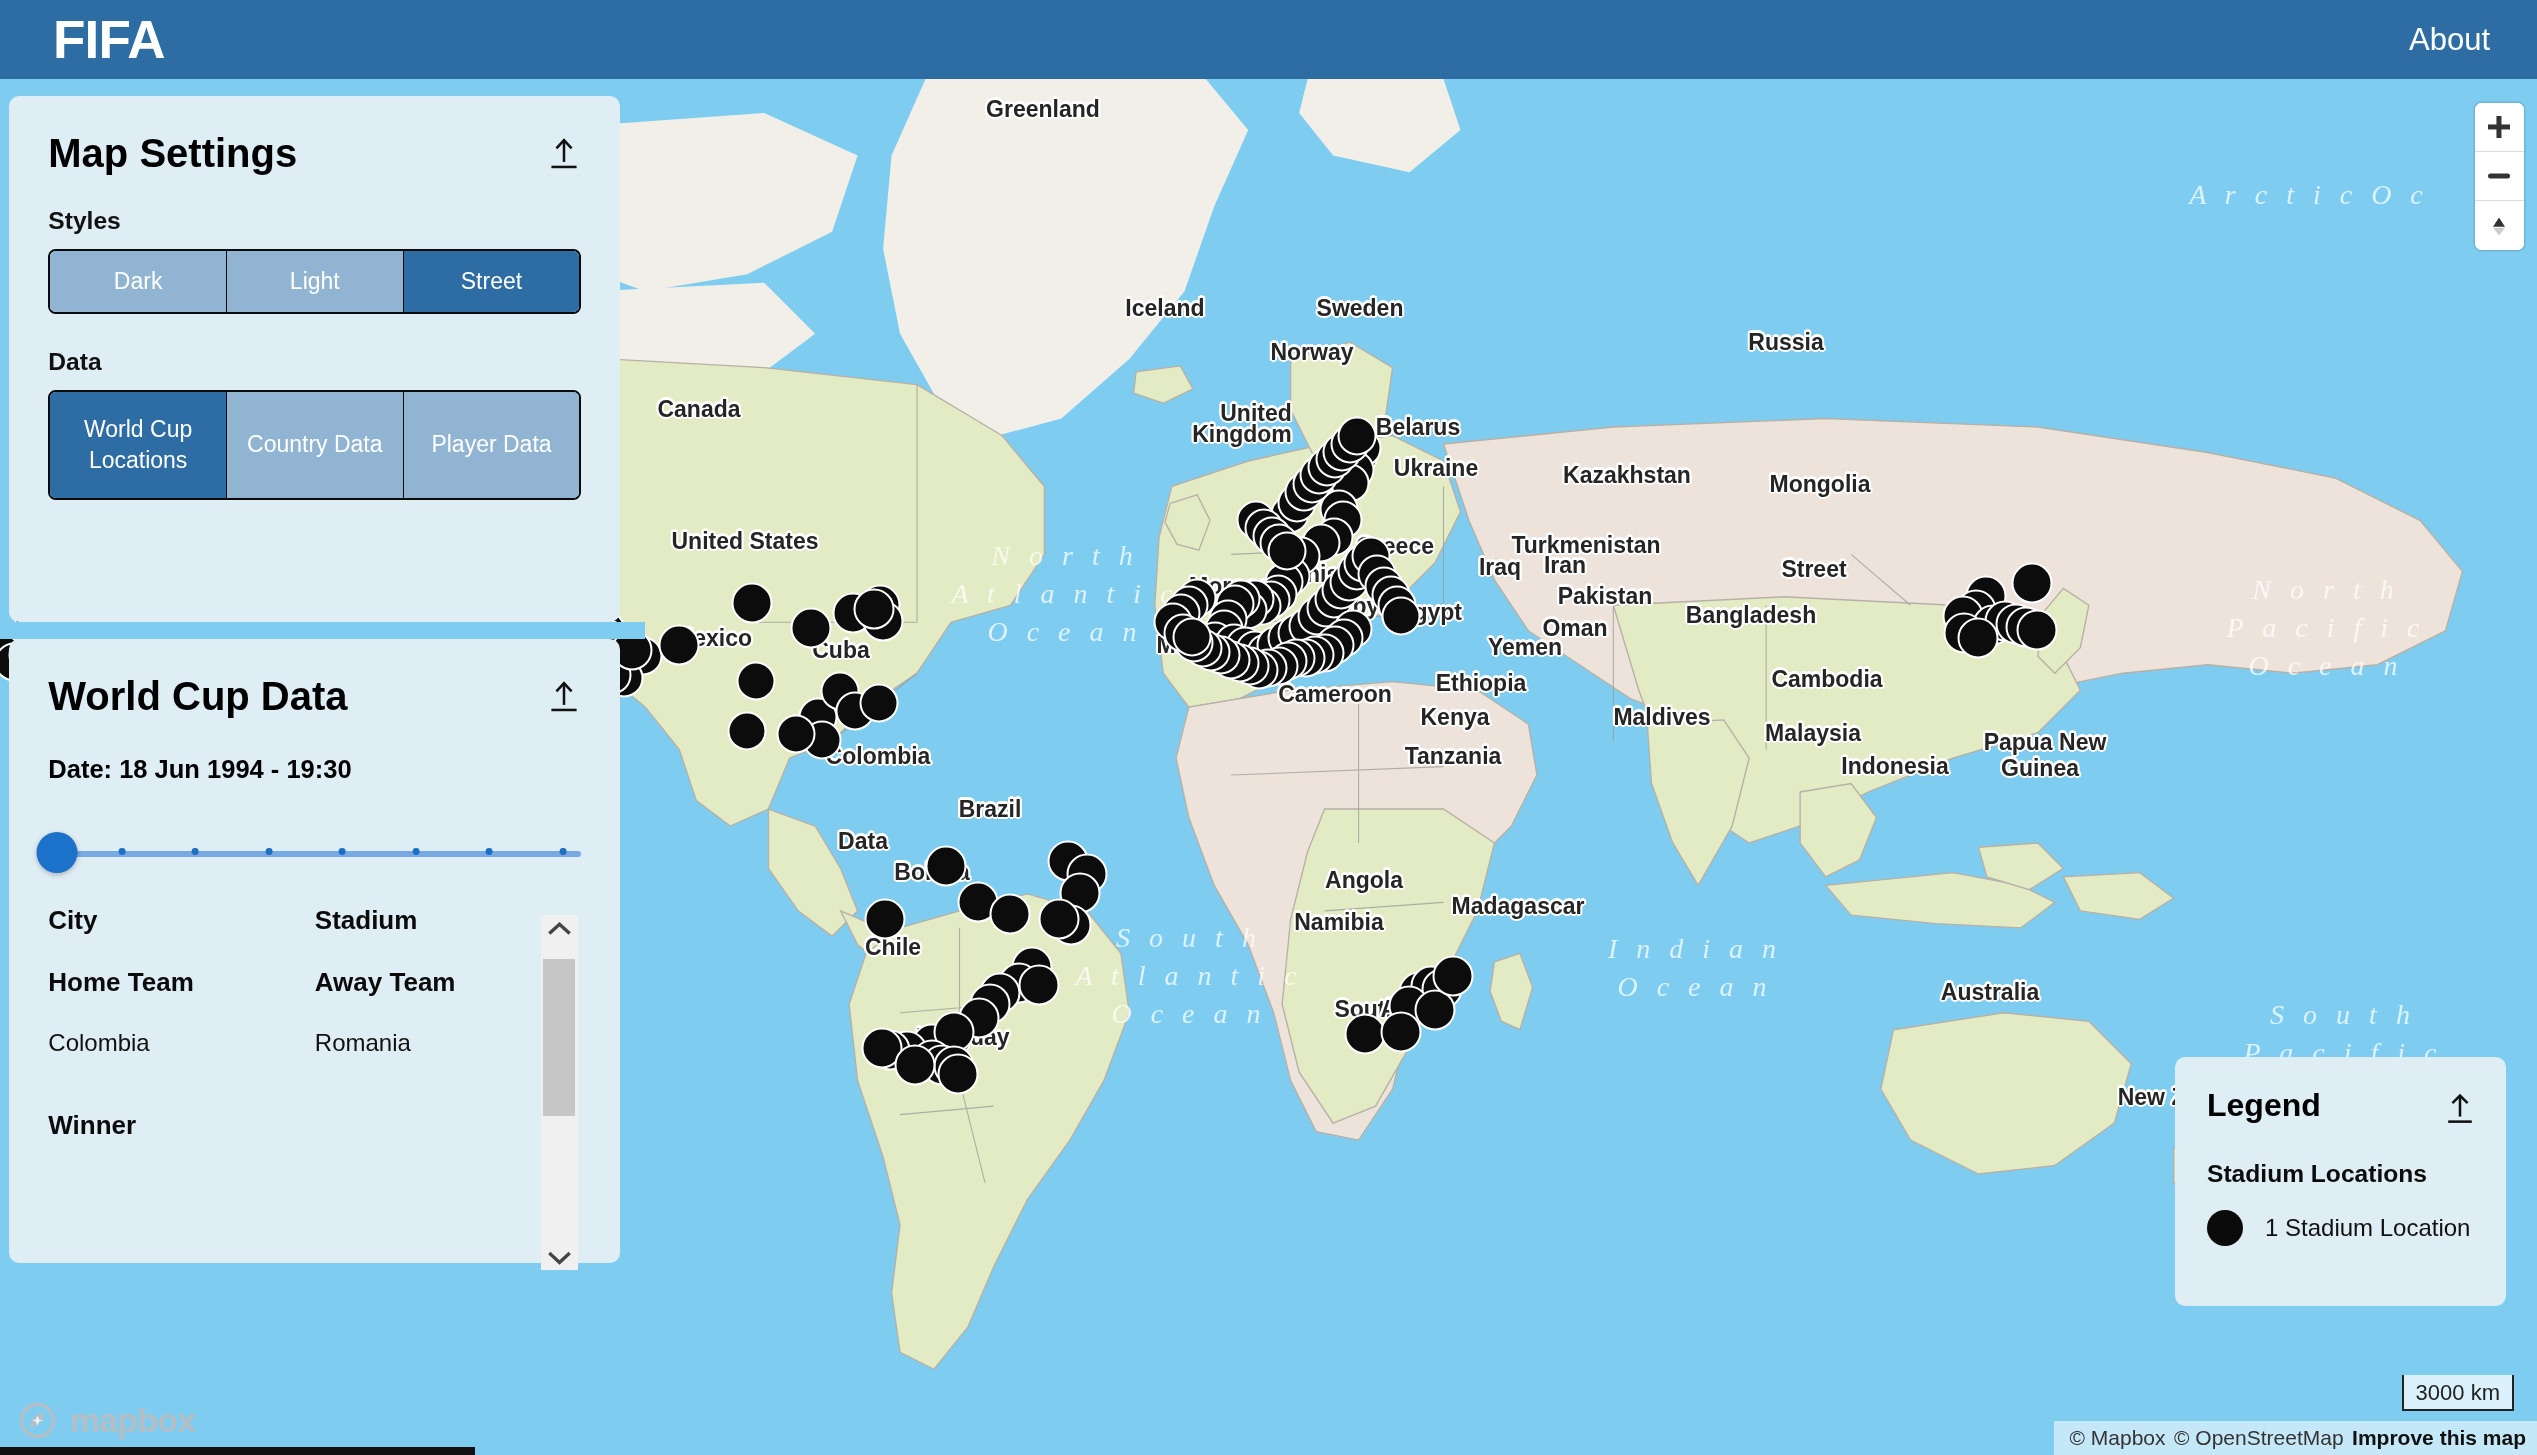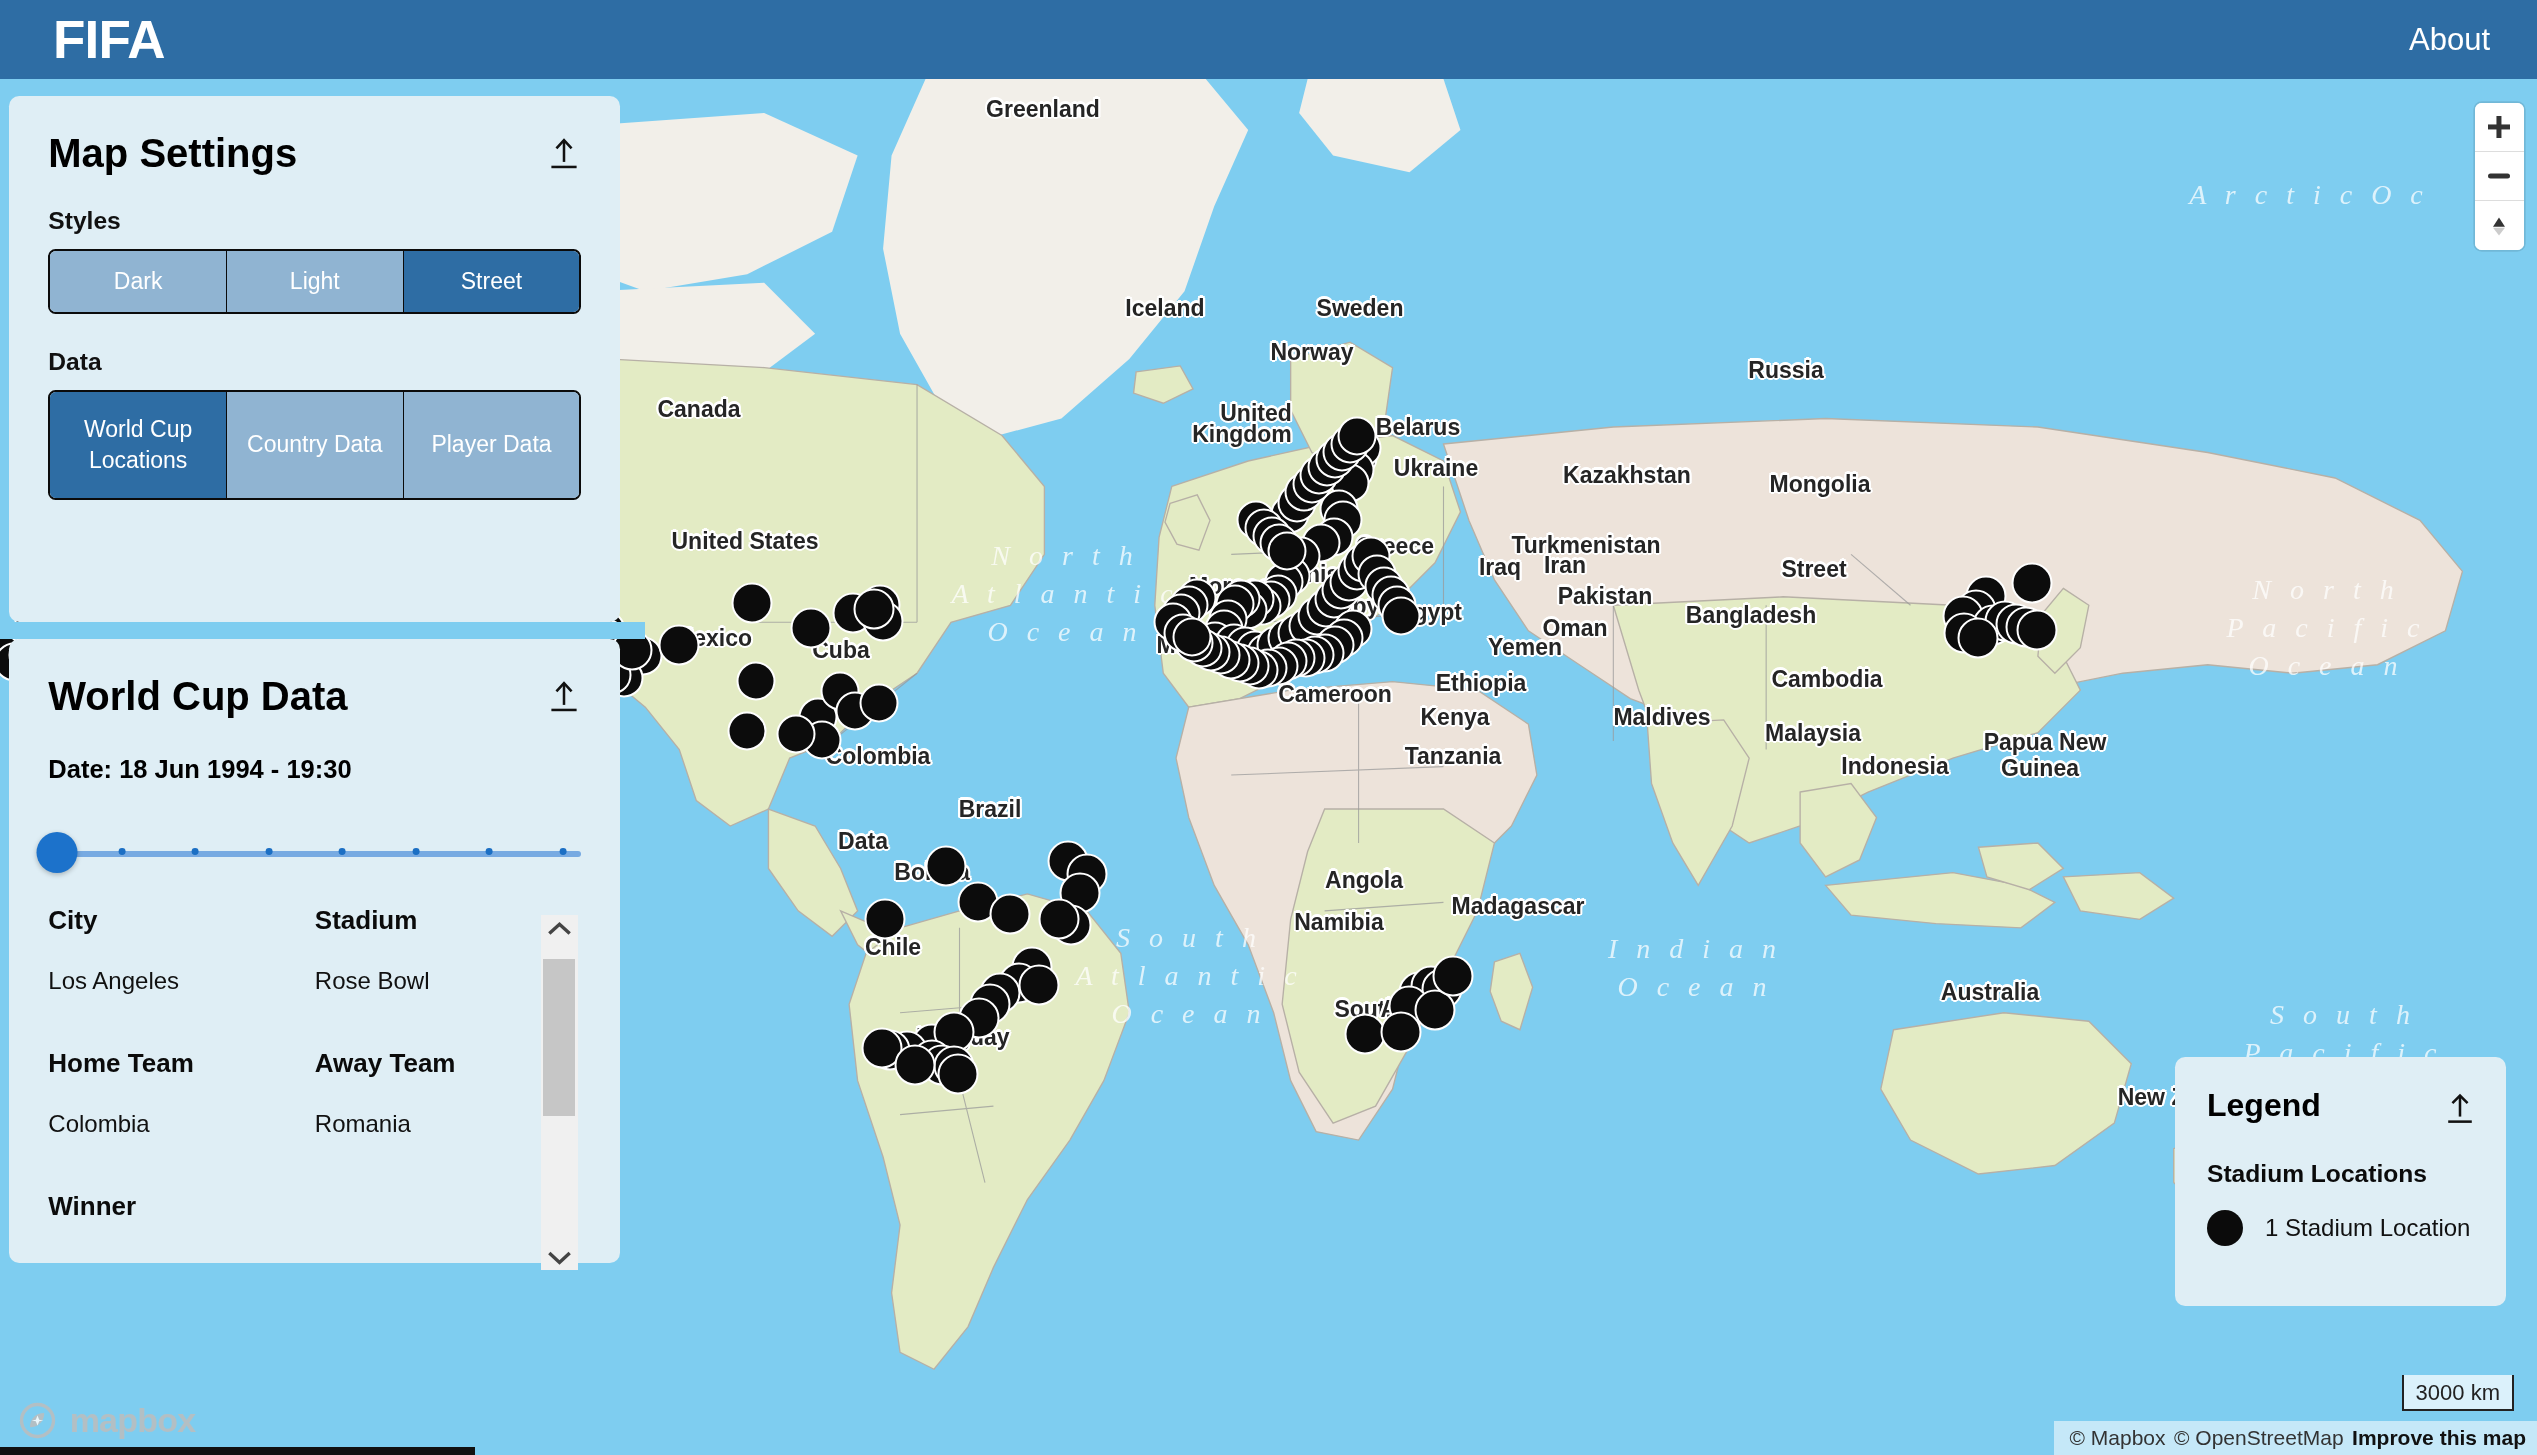--- a/index.html
+++ b/index.html
@@ -378,21 +378,21 @@
       <path d="M1450,560 L1680,550"></path>
       <path d="M1480,640 L1690,630"></path>
     </g>
   </svg>
 
   <div id="map-labels">
       <div class="map-label" style="left: 1043px; top: 30px;">Greenland</div>
       <div class="map-label" style="left: 1165px; top: 229px;">Iceland</div>
       <div class="map-label" style="left: 1360px; top: 229px;">Sweden</div>
       <div class="map-label" style="left: 1312px; top: 273px;">Norway</div>
-      <div class="map-label" style="left: 1786px; top: 263px; margin-top: 28px;">Russia</div>
+      <div class="map-label" style="left: 1786px; top: 263px;">Russia</div>
       <div class="map-label" style="left: 699px; top: 330px;">Canada</div>
       <div class="map-label" style="left: 1418px; top: 348px;">Belarus</div>
       <div class="map-label" style="left: 1256px; top: 334px;">United</div>
       <div class="map-label" style="left: 1242px; top: 355px;">Kingdom</div>
       <div class="map-label" style="left: 1436px; top: 389px;">Ukraine</div>
       <div class="map-label" style="left: 1627px; top: 396px;">Kazakhstan</div>
       <div class="map-label" style="left: 1820px; top: 405px;">Mongolia</div>
       <div class="map-label" style="left: 745px; top: 462px;">United States</div>
       <div class="map-label" style="left: 1586px; top: 466px;">Turkmenistan</div>
       <div class="map-label" style="left: 1395px; top: 467px;">Greece</div>
@@ -704,24 +704,20 @@
       </div>
     <div class="slider-thumb"></div>
   </div>
 
   <div class="data-list">
     <div class="data-grid">
       <div class="data-row data-head">
         <div class="cell">City</div>
         <div class="cell">Stadium</div>
       </div>
-      <div class="data-row data-val">
-        <div class="cell">Los Angeles</div>
-        <div class="cell">Rose Bowl</div>
-      </div>
       <div class="data-row data-head">
         <div class="cell">Home Team</div>
         <div class="cell">Away Team</div>
       </div>
       <div class="data-row data-val">
         <div class="cell">Colombia</div>
         <div class="cell">Romania</div>
       </div>
       <div class="data-row data-head">
         <div class="cell">Winner</div>

